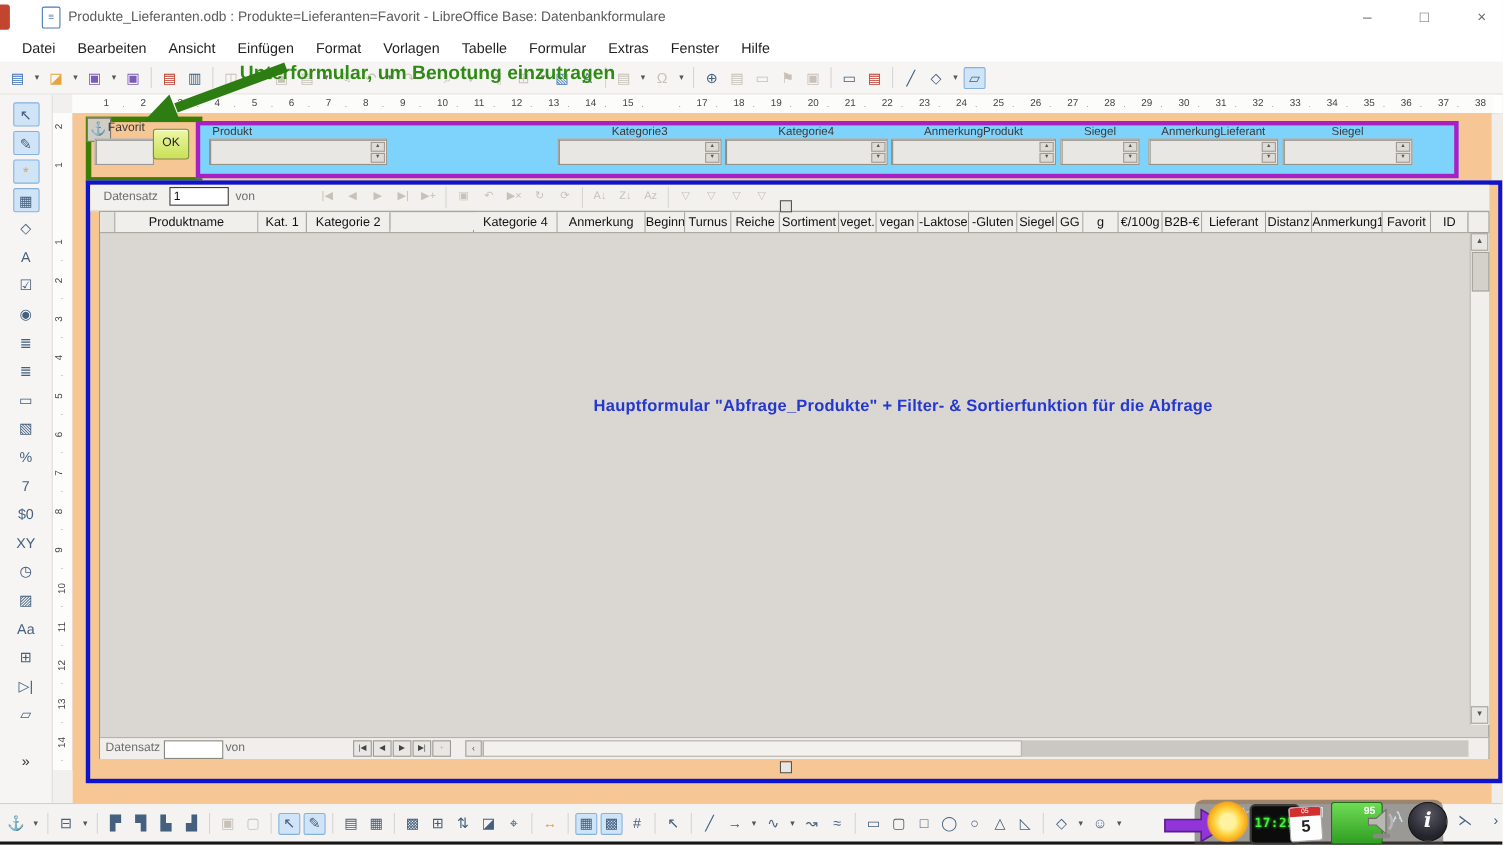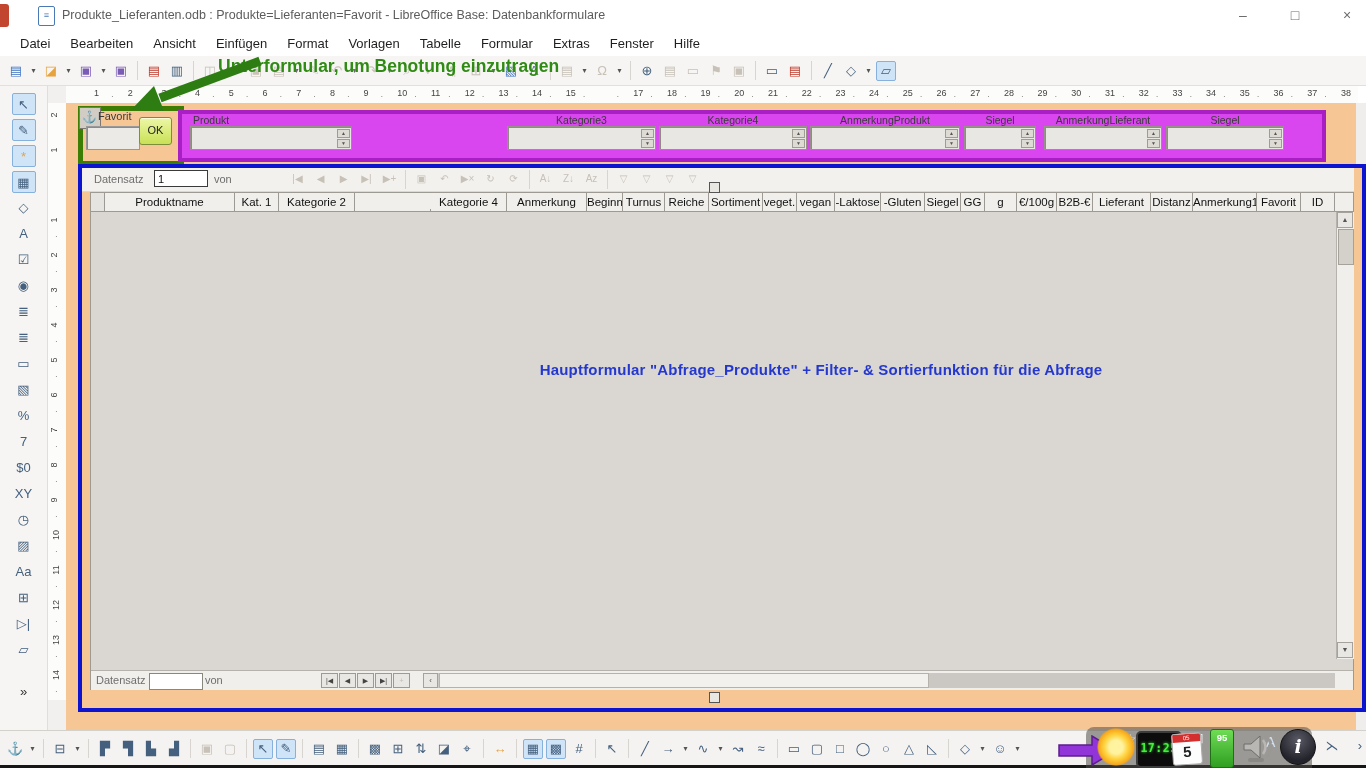--- a/index.html
+++ b/index.html
@@ -49,21 +49,21 @@
   .fav-box{left:12px;top:3px;width:96px;height:50px;border:5px solid #3c7d04;background:#f6c795;}
   .anchor-marker{left:-4px;top:-4px;width:20px;height:20px;background:#d2cdc4;border:1px solid #7d7970;
                  color:#3c3c3c;font-size:12px;line-height:19px;text-align:center;}
   .fav-label{left:15px;top:-1px;font-size:11px;color:#3a3a3a;}
   .fav-input{left:3px;top:15px;width:48px;height:20px;background:#eceae6;border:1px solid #999;
              box-shadow:inset 1px 1px 0 #8b8b8b;}
   .ok-btn{left:56px;top:6px;width:31px;height:26px;background:linear-gradient(#edf7a6,#c9e156);
           border:1px solid #7b8f3a;border-radius:3px;font-size:11px;color:#222;text-align:center;line-height:24px;
           box-shadow:inset 0 1px 0 #fbffd8;}
   
-  .mag-box{left:112px;top:7px;width:1140px;height:44px;border:4px solid #a81fc4;background:#d946ef;}
+  .mag-box{left:112px;top:7px;width:1140px;height:44px;border:4px solid #a81fc4;background:#7dd3fc;}
   .fgrp{position:absolute;top:0;height:36px;}
   .fgrp .flabel{position:absolute;top:0;width:100%;text-align:center;font-size:10.5px;color:#3a3a3a;white-space:nowrap;}
   .fgrp.first .flabel{text-align:left;padding-left:3px;box-sizing:border-box;}
   .fgrp .finput{position:absolute;left:0;top:12px;right:0;height:22px;background:#e9e7e3;border:1px solid #979287;
                 box-shadow:inset 1px 1px 0 #908c84;}
   .spin{position:absolute;right:1px;bottom:1px;width:13px;height:19px;}
   .sb{position:absolute;left:0;width:13px;height:9px;background:#dedbd5;border:1px solid #a09c95;box-sizing:border-box;
       font-size:5px;color:#555;text-align:center;line-height:7px;}
   .sb.up{top:0;} .sb.dn{bottom:0;}
   
@@ -108,21 +108,21 @@
   .widget{position:absolute;z-index:52;}
   .sun{left:1097px;top:728px;width:38px;height:38px;border-radius:50%;
        background:radial-gradient(circle,#fff3a0 0 25%,#ffd23e 45%,#f6a81c 65%,rgba(246,168,28,0) 72%);}
   .clock{left:1136px;top:731px;width:42px;height:33px;background:#0c0c0c;border:2px solid #3c3c3c;border-radius:5px;
          color:#46ef3c;font-family:"DejaVu Sans Mono",monospace;font-size:11.5px;font-weight:bold;text-align:center;line-height:31px;letter-spacing:.5px;
          text-shadow:0 0 3px #2aff2a;}
   .calendar{left:1172px;top:733px;width:28px;height:30px;background:#fdfdfd;border:1px solid #aaa;border-radius:3px;transform:rotate(-4deg);overflow:hidden;}
   .cal-band{height:8px;background:#d32f2f;color:#fff;font-size:6px;text-align:center;line-height:8px;}
   .cal-day{font-size:15px;font-weight:bold;color:#222;text-align:center;line-height:20px;}
   .battery{left:1210px;top:729px;width:22px;height:37px;background:linear-gradient(#6fdc55,#2f9e22);border:1px solid #1e6f15;border-radius:3px;
-           color:#fff;font-size:9.5px;font-weight:bold;text-align:center;line-height:16px;}
+           color:#fff;font-size:9.5px;font-weight:bold;text-align:center;line-height:16px;padding-left:23px;}
   .speaker{left:1238px;top:730px;width:38px;height:36px;}
   .info{left:1280px;top:729px;width:34px;height:34px;border-radius:50%;background:radial-gradient(circle at 50% 30%,#5a5a66,#23232b 70%);
         border:1px solid #111;color:#fff;font-family:"DejaVu Serif",serif;font-style:italic;font-weight:bold;font-size:19px;
         text-align:center;line-height:32px;}
   .tail-icons{position:absolute;left:1322px;top:736px;display:flex;gap:8px;z-index:53;}
 </style>
 </head>
 <body>
 
 <div id="app">

